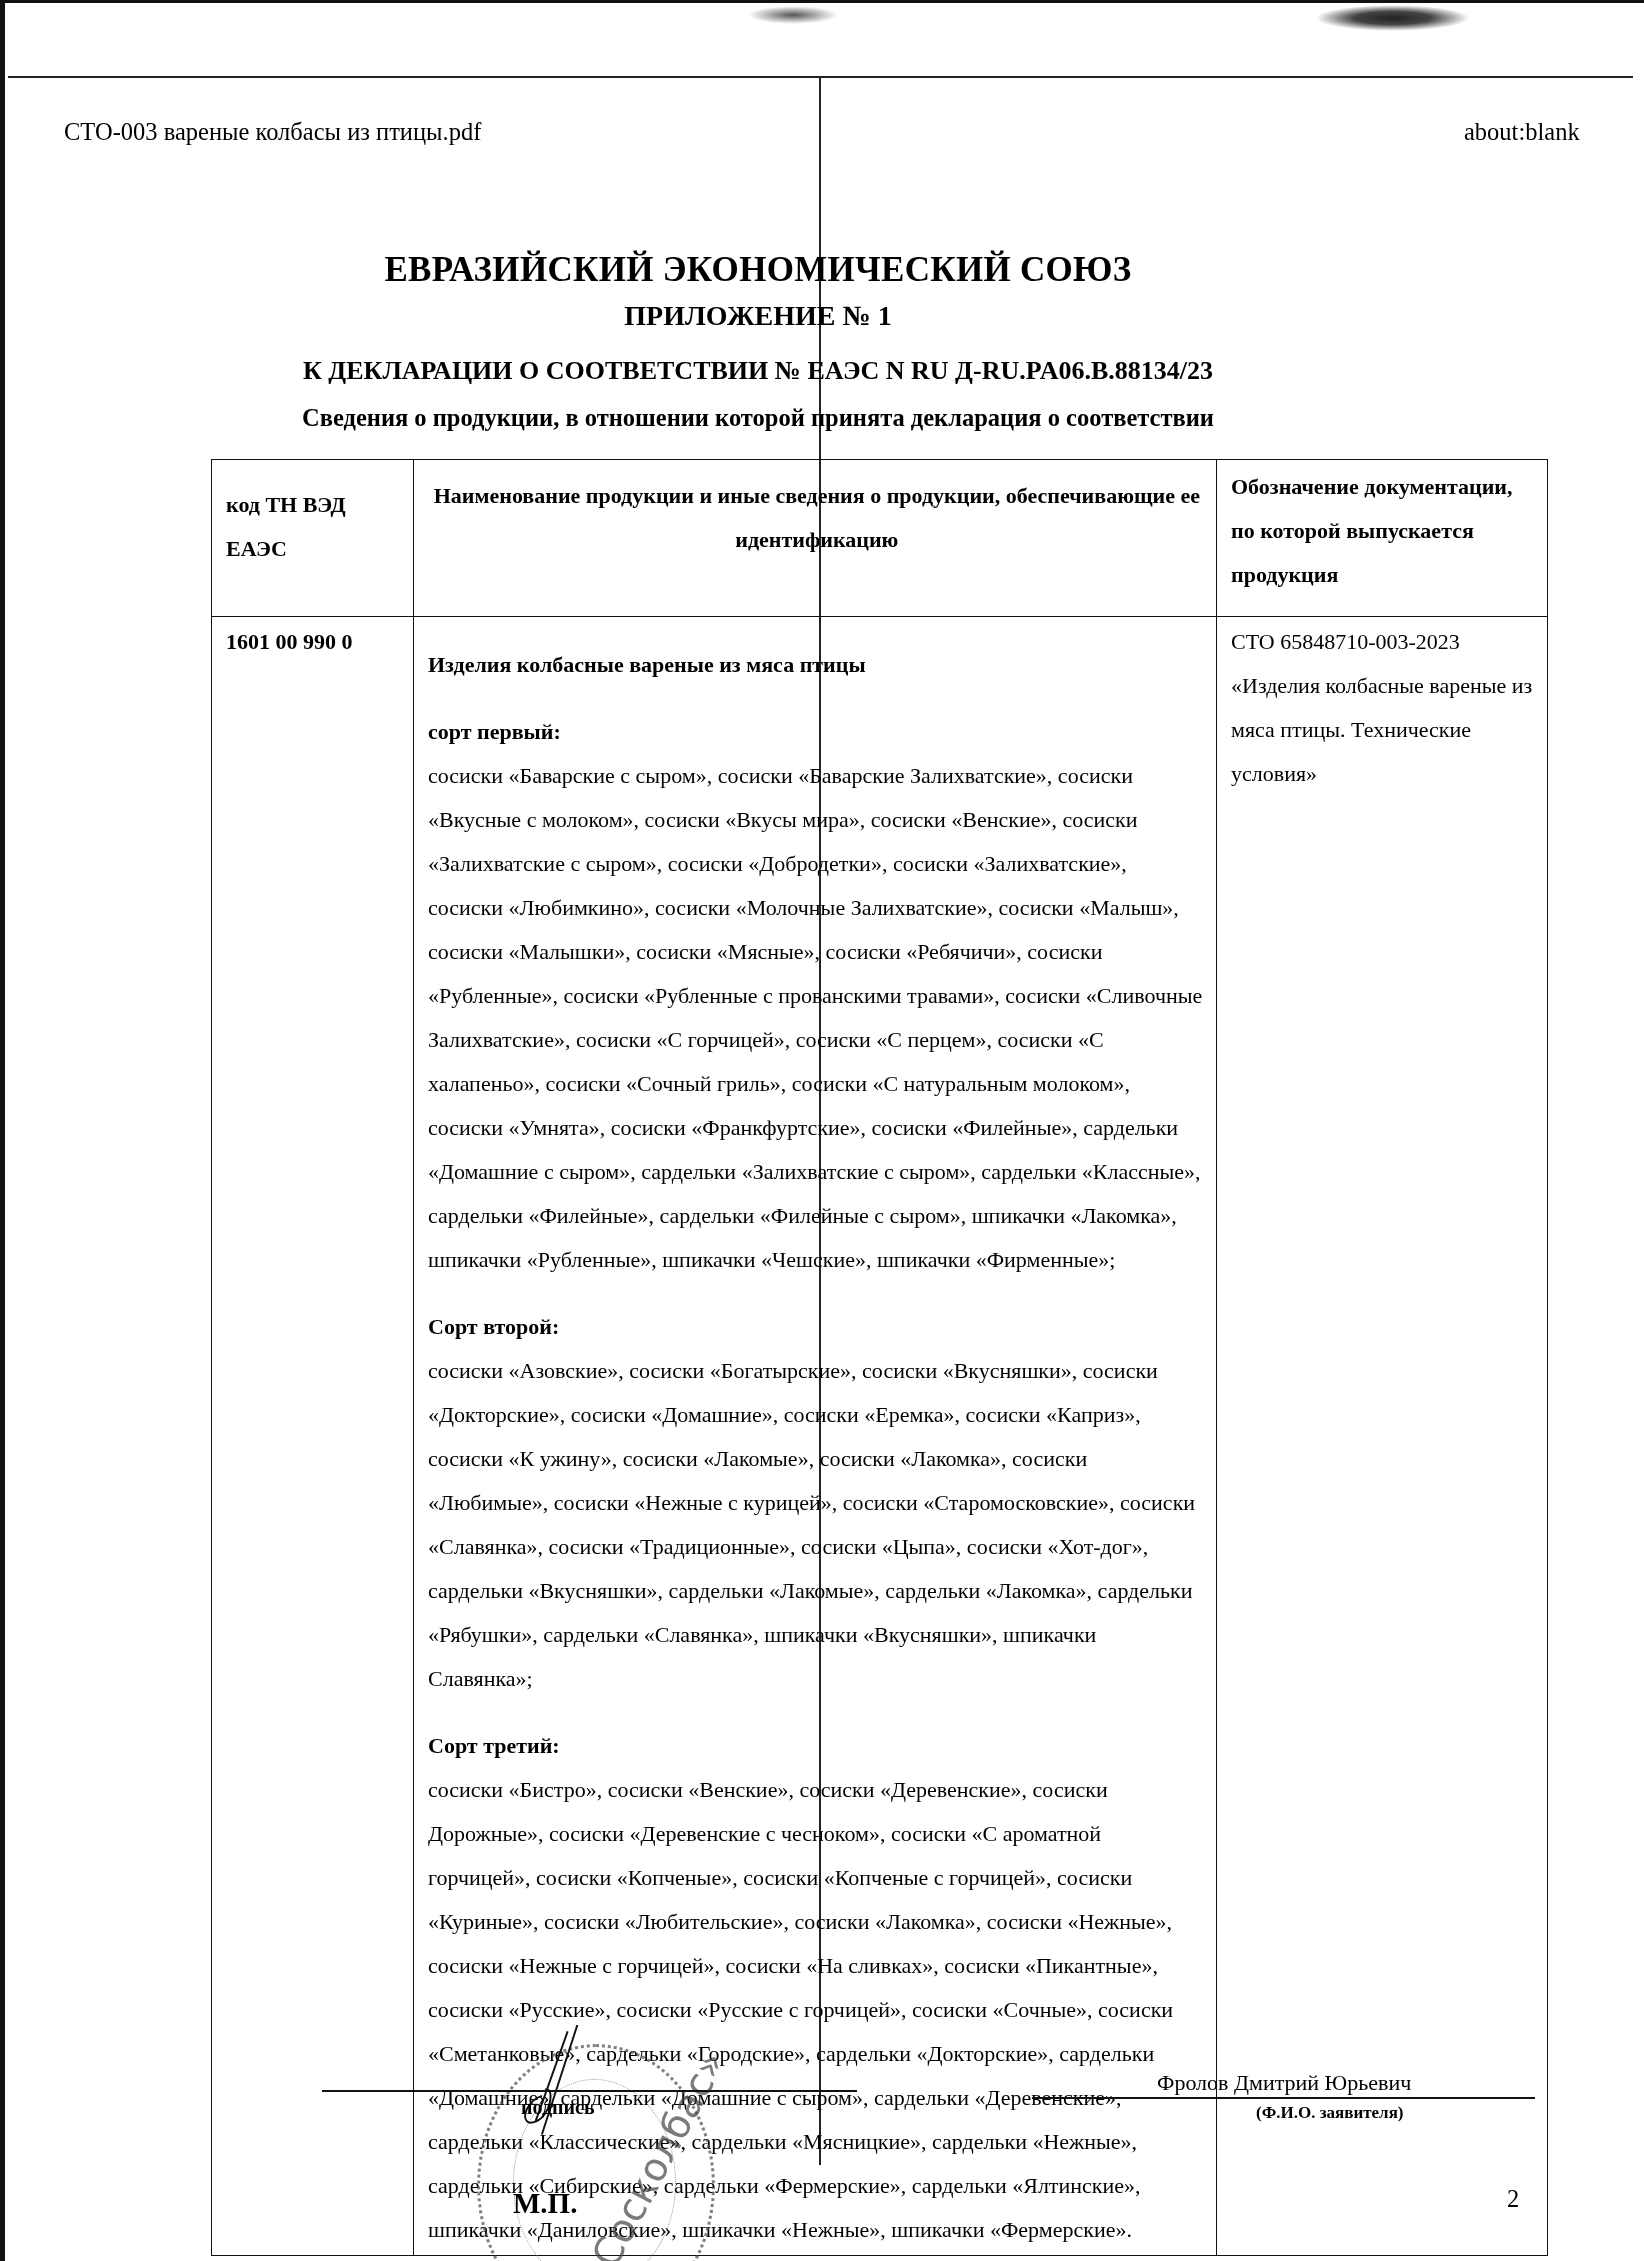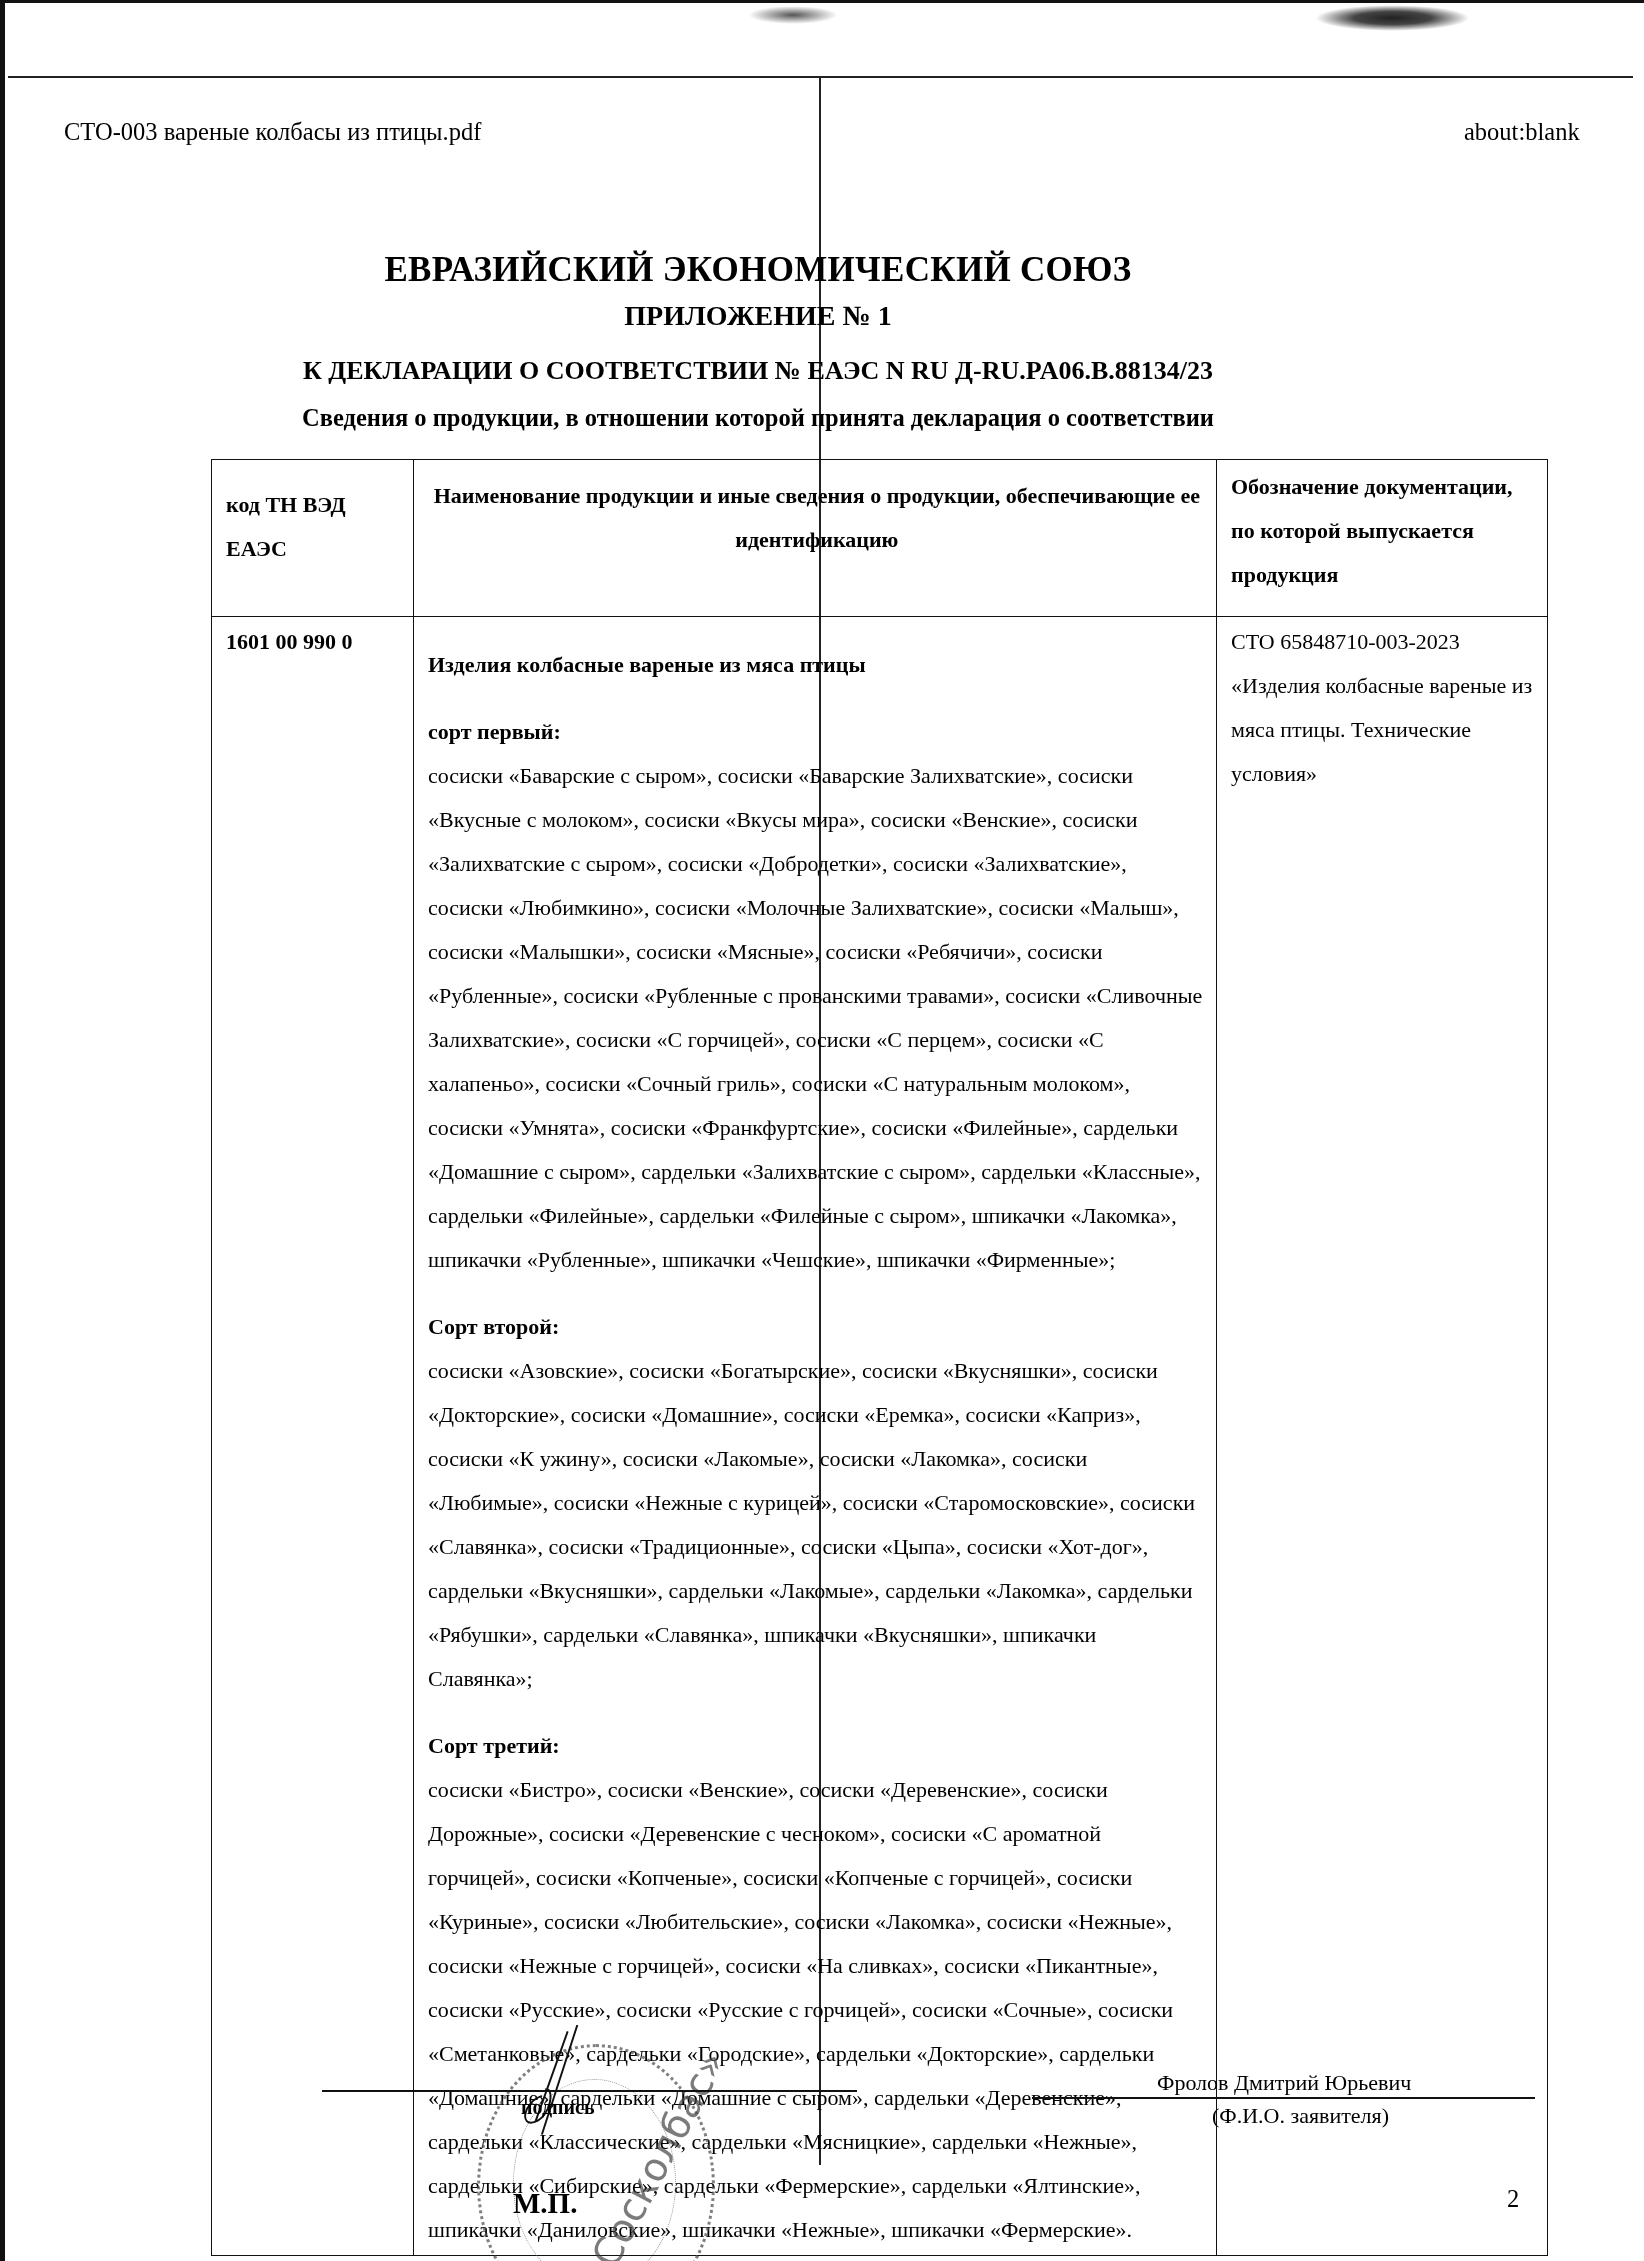--- a/index.html
+++ b/index.html
@@ -43,21 +43,21 @@
   .col2 { width: 803px; }
   .col3 { width: 331px; }
   .code { font-weight: bold; padding-left: 19.3px; }
   .bold { font-weight: bold; margin-top: 23px; }
   .prod-line { display: block; }
 
   .sig-line { left: 322px; top: 2090px; width: 535px; height: 1.9px; background: #111; }
   .sig-caption { left: 521px; top: 2096px; font-size: 20px; font-weight: bold; }
   .name-line { left: 1032px; top: 2097px; width: 503px; height: 1.9px; background: #111; }
   .name { left: 1157px; top: 2070px; font-size: 22px; }
-  .name-caption { left: 1212px; top: 2103px; font-size: 22px; font-weight: normal; }
+  .name-caption { left: 1256px; top: 2103px; font-size: 17px; font-weight: bold; }
   .mp { left: 513px; top: 2187px; font-size: 29px; font-weight: bold; }
   .page-num { left: 1507px; top: 2185px; font-size: 24.5px; }
 
   .stamp {
     left: 477px; top: 2044px; width: 232px; height: 277px;
     border-radius: 50%; border: 3.9px dotted #555; opacity: 0.75;
   }
   .stamp-inner {
     left: 513px; top: 2079px; width: 161px; height: 206px;
     border-radius: 50%; border: 1.9px dotted #666; opacity: 0.7;

